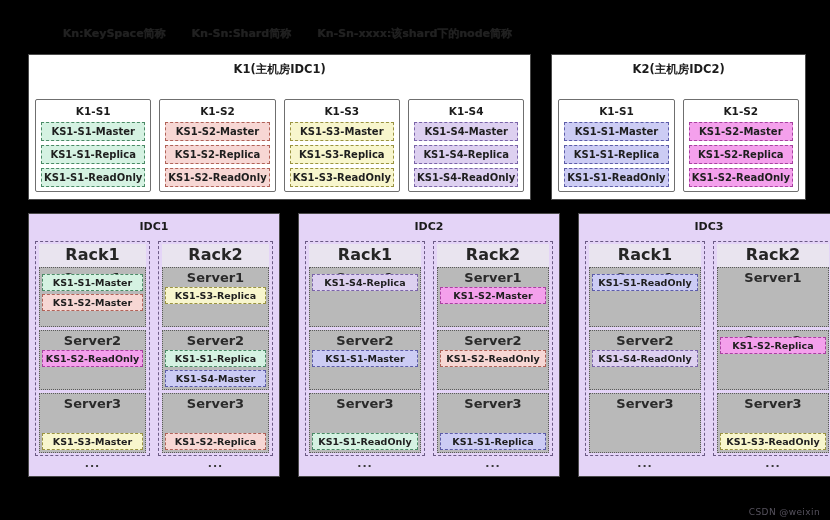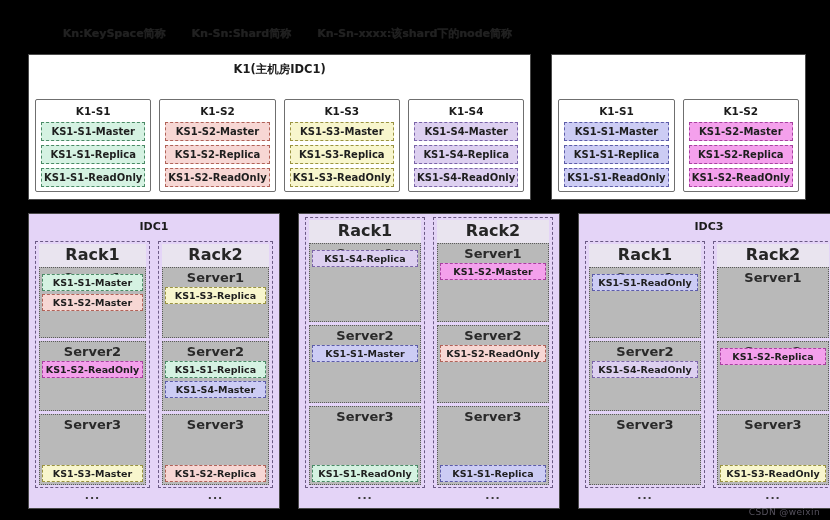--- a/index.html
+++ b/index.html
@@ -85,21 +85,21 @@
   .c-red    { background:#f7d7d4; border-color:#b06258; }
   .c-yellow { background:#f8f6cd; border-color:#9a9340; }
   .c-purple { background:#ddd0f0; border-color:#7a64a8; }
   .c-blue   { background:#ccccf4; border-color:#5c5ca8; }
   .c-magenta{ background:#f4a0ec; border-color:#a840a0; }
 
   
   #idc-row {
     position: absolute;
     left: 28px; top: 213px;
-    width: 778px; height: 296px;
+    width: 778px; height: 264px;
     display: flex; gap: 18px;
   }
   .idc {
     background: #e4d4f7;
     border: 1px solid #4a4a4a;
     box-shadow: 2px 2px 3px rgba(0,0,0,.55);
     display: flex; flex-direction: column;
     padding: 3px 6px 6px 6px;
   }
   .idc.first { flex: 0 0 252px; }
@@ -209,20 +209,21 @@
           <div class="shard-title">K1-S4</div>
           <div class="node-stack">
             <div class="node c-purple">KS1-S4-Master</div>
             <div class="node c-purple">KS1-S4-Replica</div>
             <div class="node c-purple">KS1-S4-ReadOnly</div>
           </div>
         </div>
       </div>
     </div>
     <div class="ks-panel narrow">
+      <div class="ks-title">K2(主机房IDC2)</div>
       <div class="shard-row">
         <div class="shard">
           <div class="shard-title">K1-S1</div>
           <div class="node-stack">
             <div class="node c-blue">KS1-S1-Master</div>
             <div class="node c-blue">KS1-S1-Replica</div>
             <div class="node c-blue">KS1-S1-ReadOnly</div>
           </div>
         </div>
         <div class="shard">
@@ -289,20 +290,21 @@
             </div>
           </div>
         </div>
       </div>
       <div class="rack-foot">
         <div class="ellipsis">...</div>
         <div class="ellipsis">...</div>
       </div>
     </div>
     <div class="idc mid">
+      <div class="idc-title">IDC2</div>
       <div class="rack-row">
         <div class="rack">
           <div class="rack-title">Rack1</div>
           <div class="server-stack">
             <div class="server">
               <div class="server-title">Server1</div>
               <div class="server-nodes">
                 <div class="node c-purple shift-up">KS1-S4-Replica</div>
               </div>
             </div>

